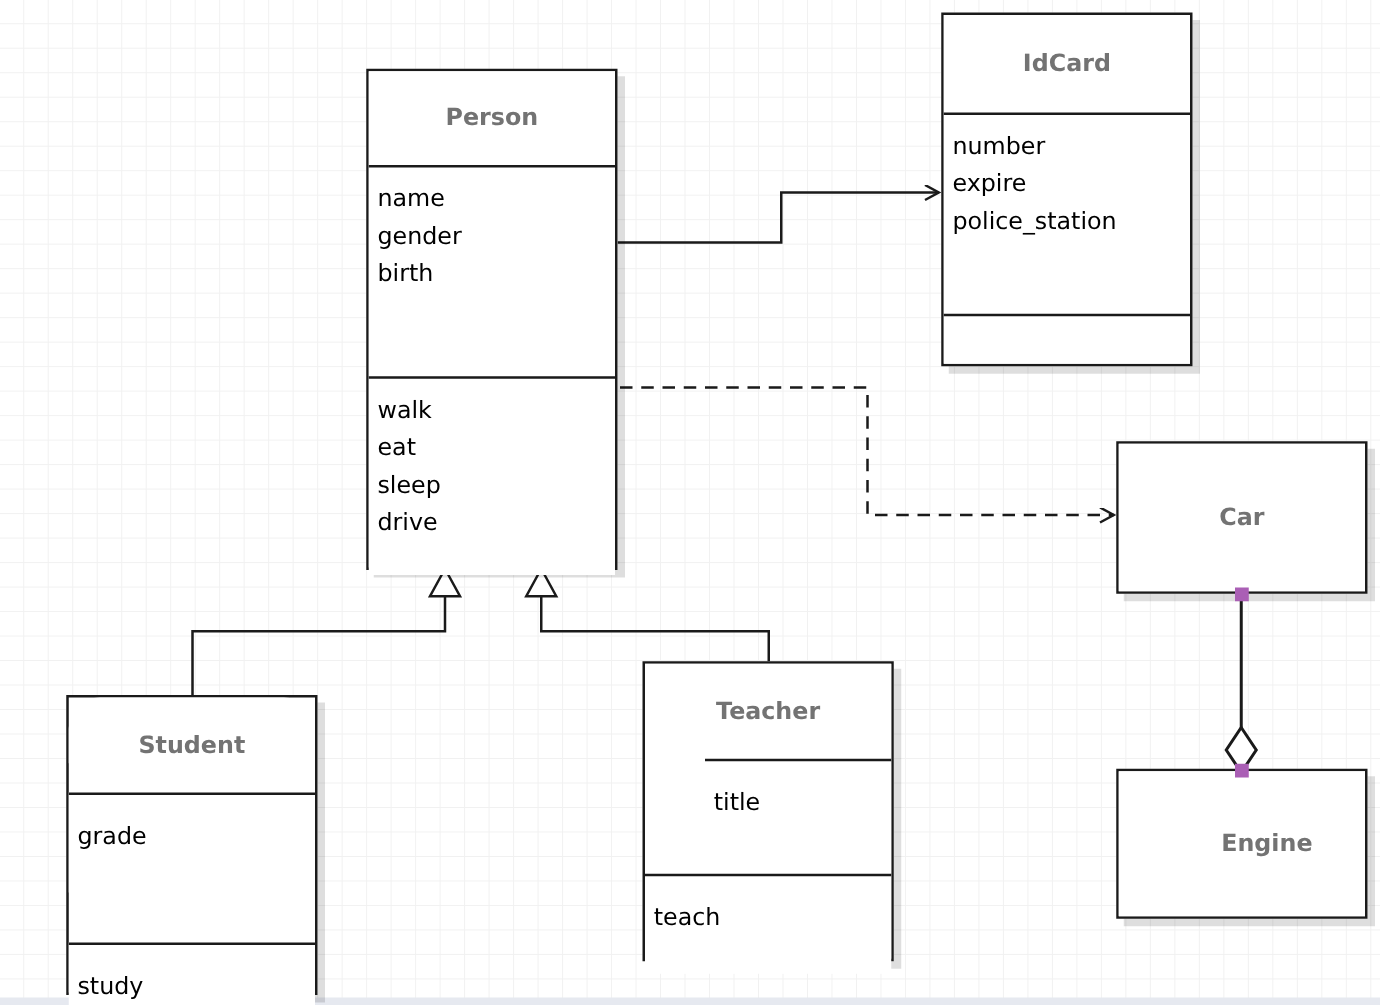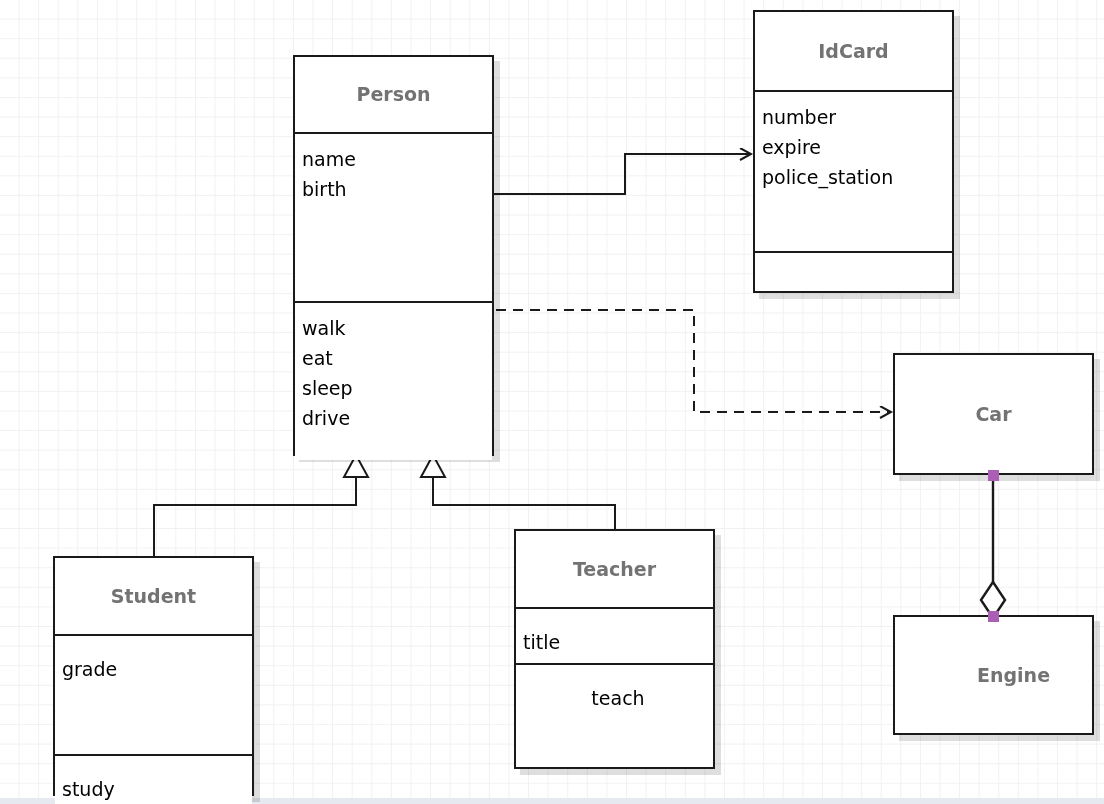--- a/index.html
+++ b/index.html
@@ -134,20 +134,21 @@
 
   <div class="handle" style="left: 988px; top: 470px; background: rgb(170, 95, 181);"></div>
   <div class="handle" style="left: 988px; top: 611px; background: rgb(170, 95, 181);"></div>
 
   <div class="uml-class" style="left:293px; top:55px; width:201px; height:401px;">
     <div class="compartment cls-name" style="height:75px;">
       <span>Person</span>
     </div>
     <div class="compartment cls-members" style="height:169px;">
       <div class="member">name</div>
+      <div class="member">gender</div>
       <div class="member">birth</div>
     </div>
     <div class="compartment cls-members" style="height:159px;">
       <div class="member">walk</div>
       <div class="member">eat</div>
       <div class="member">sleep</div>
       <div class="member">drive</div>
     </div>
   </div>
 
@@ -172,24 +173,24 @@
     </div>
     <div class="compartment cls-members single" style="height:80px;margin-top:40px;">
       <div class="member">study</div>
     </div>
   </div>
 
   <div class="uml-class" style="left:514px; top:529px; width:201px; height:240px;">
     <div class="compartment cls-name" style="height:76px;">
       <span>Teacher</span>
     </div>
-    <div class="compartment cls-members single" style="height:56px;">
+    <div class="compartment cls-members single" style="height:92px;margin-left:48px;">
       <div class="member">title</div>
     </div>
-    <div class="compartment cls-members single" style="height:80px;text-align:center;">
+    <div class="compartment cls-members single" style="height:80px;">
       <div class="member">teach</div>
     </div>
   </div>
 
   <div class="uml-class" style="left:893px; top:353px; width:201px; height:122px;">
     <div class="compartment cls-name" style="height:118px;">
       <span>Car</span>
     </div>
   </div>
 

